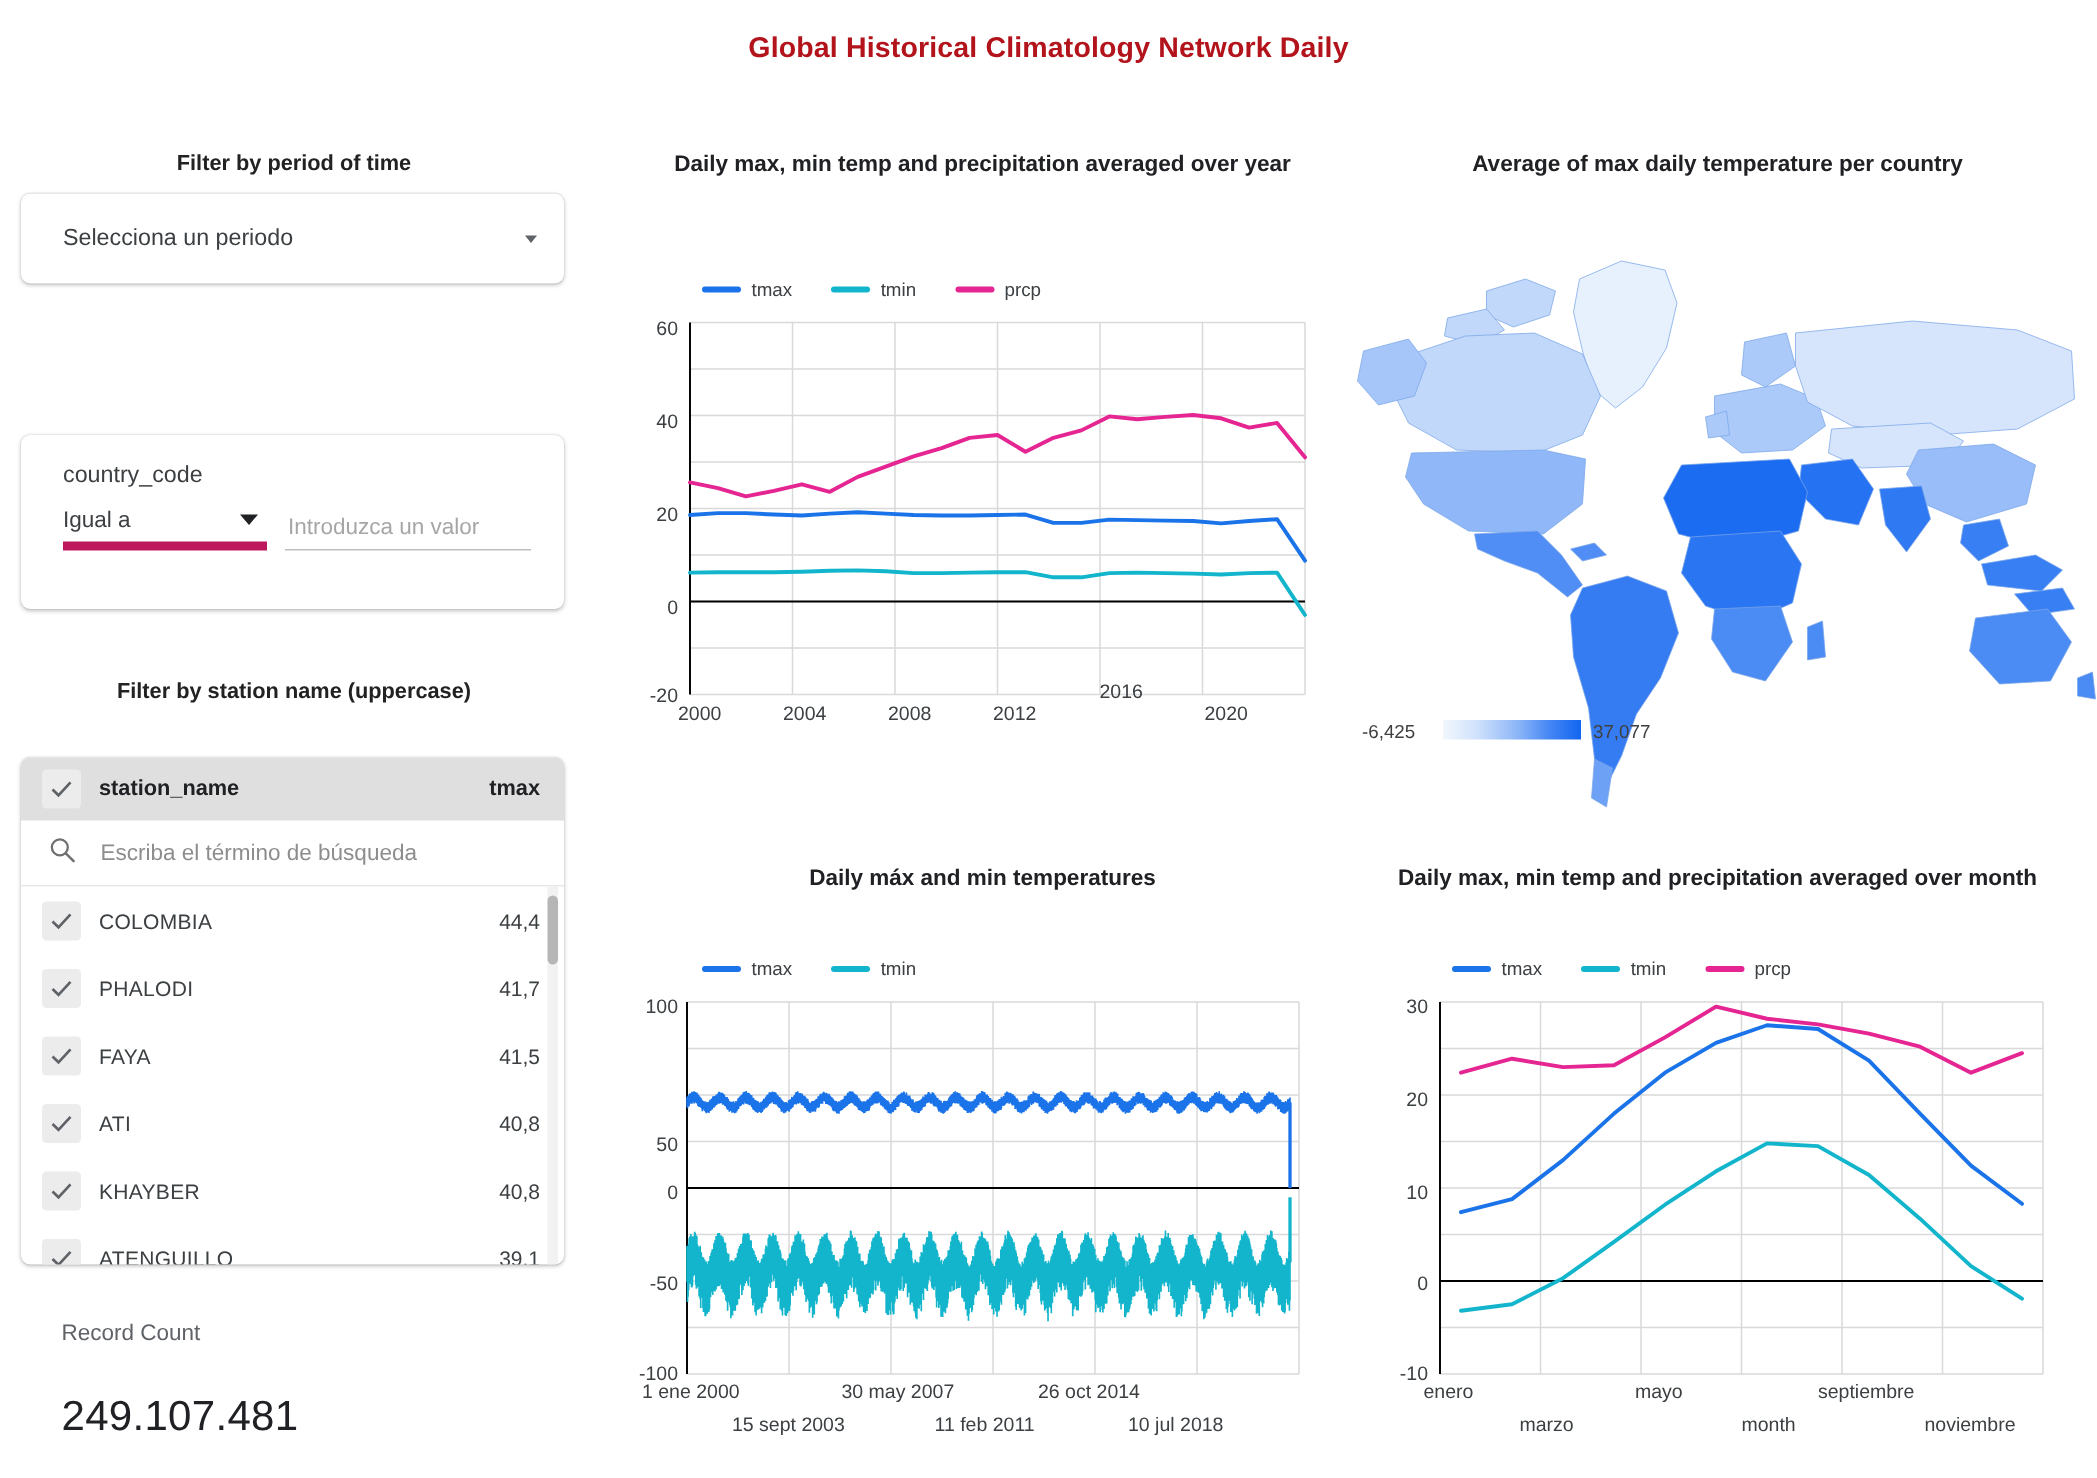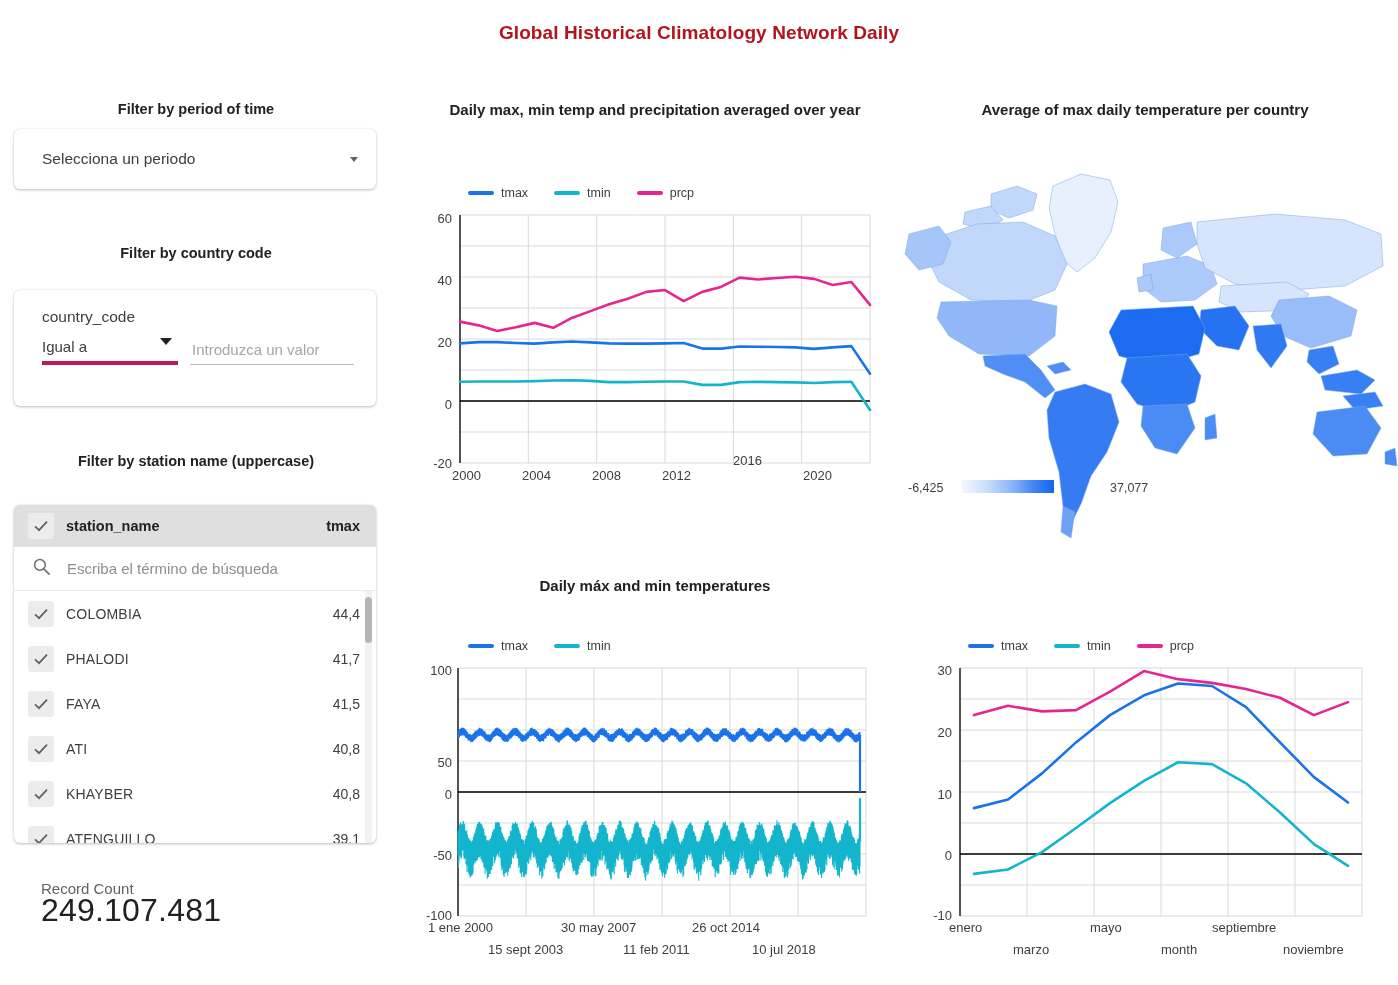--- a/index.html
+++ b/index.html
@@ -45,22 +45,22 @@
     border-top: 5px solid #5f6368;
   }
 
   #country-card { left: 14px; top: 290px; width: 362px; height: 116px; }
   .cc-label {
     position: absolute; left: 28px; top: 18px;
     font-size: 15.5px; color: #3c4043;
   }
   .cc-row { position: absolute; left: 28px; top: 48px; display: flex; align-items: flex-end; gap: 12px; }
   .cc-select {
-    width: 136px; border-bottom: 4px solid #be185d;
-    display: flex; padding-bottom: 6px;
+    width: 136px; border-bottom: 6px solid #be185d;
+    display: flex; align-items: center; padding-bottom: 6px;
   }
   .cc-select .sel-text { flex: 1; font-size: 15px; color: #3c4043; }
   .caret-fill {
     width: 0; height: 0;
     border-left: 6px solid transparent;
     border-right: 6px solid transparent;
     border-top: 7px solid #202124;
     margin-right: 6px;
   }
   .cc-input {
@@ -116,22 +116,22 @@
     position: absolute; right: 4px; top: 0; bottom: 0;
     width: 7px; background: #f2f2f2;
   }
 
   
   .rc-label {
     position: absolute; left: 41px; top: 880px;
     font-size: 15px; color: #5f6368;
   }
   .rc-value {
-    position: absolute; left: 41px; top: 892px;
-    font-size: 32px; color: #202124; letter-spacing: .2px;
+    position: absolute; left: 41px; top: 928px;
+    font-size: 28px; color: #202124; letter-spacing: .2px;
   }
 
   
   .chart-title {
     position: absolute; font-size: 15px; font-weight: bold;
     color: #202124; text-align: center; line-height: 1.35;
   }
   .legend {
     position: absolute; display: flex; align-items: center; gap: 26px;
     font-size: 12.5px; color: #3c4043;
@@ -162,21 +162,20 @@
   <div class="dash-title">Global Historical Climatology Network Daily</div>
 
   <div class="filter-head" style="top:101px;">Filter by period of time</div>
   <div class="card" id="period-card">
     <div class="period-row">
       <span class="period-text">Selecciona un periodo</span>
       <span class="caret-sm"></span>
     </div>
   </div>
 
-  <div class="filter-head" style="top:245px;">Filter by country code</div>
   <div class="card" id="country-card">
     <div class="cc-label">country_code</div>
     <div class="cc-row">
       <div class="cc-select">
         <span class="sel-text">Igual a</span>
         <span class="caret-fill"></span>
       </div>
       <input class="cc-input" type="text" placeholder="Introduzca un valor" style="">
     </div>
   </div>
@@ -343,21 +342,21 @@
       <path d="M238,246 L282,244 L290,268 L272,294 L250,288 L236,266 Z" fill="rgb(75,139,244)" stroke="#7aa6e8" stroke-width="0.5"></path>
       <path d="M300,258 L310,254 L312,278 L300,280 Z" fill="rgb(75,139,244)" stroke="#7aa6e8" stroke-width="0.5"></path>
       <path d="M404,190 L428,186 L434,204 L414,214 L402,202 Z" fill="rgb(56,127,243)" stroke="#7aa6e8" stroke-width="0.5"></path>
       <path d="M416,216 L452,210 L470,220 L456,234 L420,230 Z" fill="rgb(56,127,243)" stroke="#7aa6e8" stroke-width="0.5"></path>
       <path d="M438,236 L470,232 L478,246 L450,250 Z" fill="rgb(56,127,243)" stroke="#7aa6e8" stroke-width="0.5"></path>
       <path d="M412,252 L460,246 L476,268 L462,294 L428,296 L408,274 Z" fill="rgb(75,139,244)" stroke="#7aa6e8" stroke-width="0.5"></path>
       <path d="M480,292 L490,288 L492,306 L480,304 Z" fill="rgb(75,139,244)" stroke="#7aa6e8" stroke-width="0.5"></path>
     </svg>
   <div class="map-legend-text" style="left:908px; top:481px;">-6,425</div>
   <div class="map-legend-bar" style="left:962px; top:480px;"></div>
-  <div class="map-legend-text" style="left:1062px; top:481px;margin-left:48px;">37,077</div>
+  <div class="map-legend-text" style="left:1062px; top:481px;">37,077</div>
 
   <div class="chart-title" style="left:415px; top:576px; width:480px;">Daily máx and min temperatures</div>
   <div class="legend" style="left:468px; top:639px;">
     <span class="item">
       <span class="swatch" style="background:#1a73e8"></span>
       <span>tmax</span>
     </span>
     <span class="item">
       <span class="swatch" style="background:#12b5cb"></span>
       <span>tmin</span>
@@ -392,20 +391,21 @@
   <div class="axis-label y-lab" style="left:412px; top:787px; width:40px;">0</div>
   <div class="axis-label y-lab" style="left:412px; top:848px; width:40px;">-50</div>
   <div class="axis-label y-lab" style="left:412px; top:908px; width:40px;">-100</div>
   <div class="axis-label" style="left:428px; top:920px;">1 ene 2000</div>
   <div class="axis-label" style="left:561px; top:920px;">30 may 2007</div>
   <div class="axis-label" style="left:692px; top:920px;">26 oct 2014</div>
   <div class="axis-label" style="left:488px; top:942px;">15 sept 2003</div>
   <div class="axis-label" style="left:623px; top:942px;">11 feb 2011</div>
   <div class="axis-label" style="left:752px; top:942px;">10 jul 2018</div>
 
+  <div class="chart-title" style="left:920px; top:576px; width:450px;">Daily max, min temp and precipitation averaged over month</div>
   <div class="legend" style="left:968px; top:639px;">
     <span class="item">
       <span class="swatch" style="background:#1a73e8"></span>
       <span>tmax</span>
     </span>
     <span class="item">
       <span class="swatch" style="background:#12b5cb"></span>
       <span>tmin</span>
     </span>
     <span class="item">

